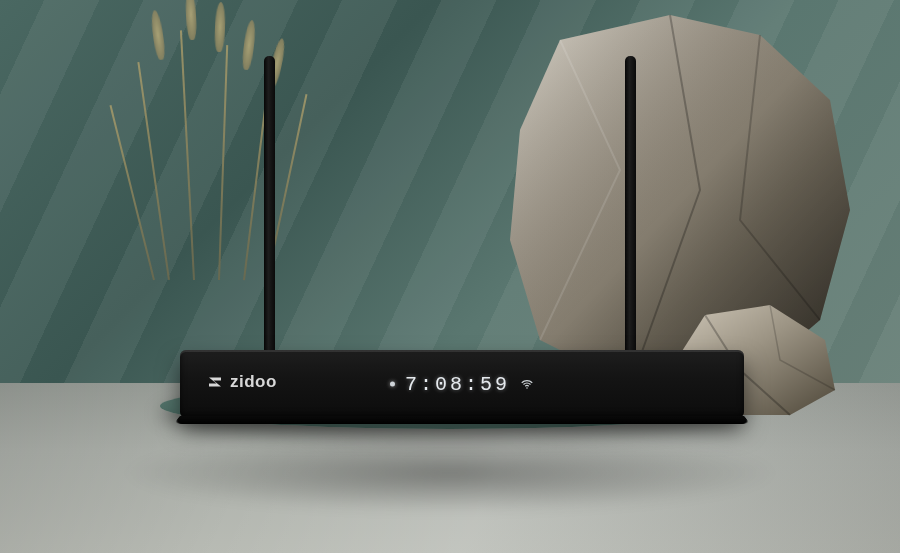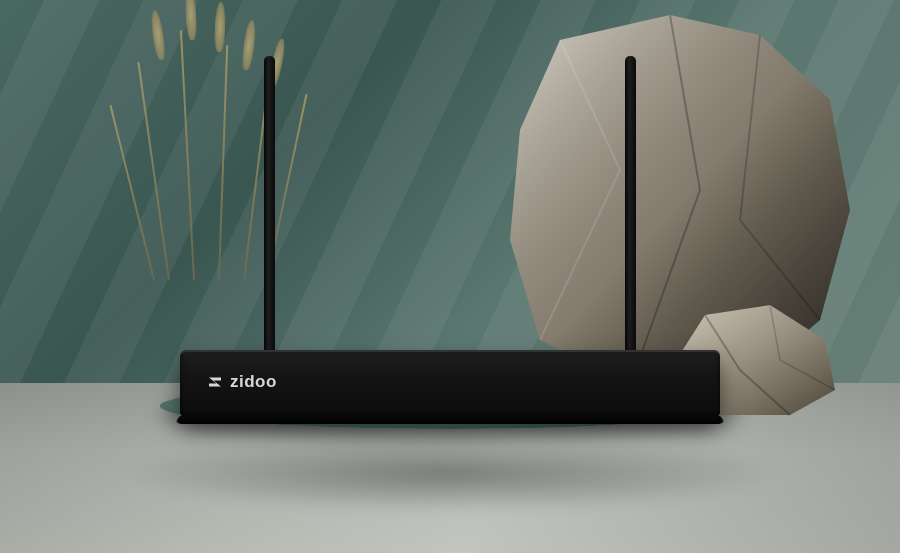--- a/index.html
+++ b/index.html
@@ -139,20 +139,21 @@
   .device {
     position: relative;
     width: 540px;
     height: 68px;
     background: linear-gradient(180deg, #1e1e1e 0%, #141414 40%, #0c0c0c 100%);
     border-radius: 6px;
     box-shadow:
       inset 0 2px 0 rgba(255,255,255,0.10),
       inset 0 -3px 6px rgba(0,0,0,0.7),
       0 12px 22px rgba(0,0,0,0.55);
+    padding-left: 24px;
   }
   .device::after {
     content: "";
     position: absolute;
     left: 0; right: 0;
     bottom: -10px;
     height: 12px;
     background: linear-gradient(180deg, #0a0a0a, #000);
     border-radius: 0 0 8px 8px;
     transform: perspective(400px) rotateX(50deg);
@@ -281,15 +282,27 @@
     <div class="antenna right"></div>
     <div class="device">
       <div class="brand">
         <span class="brand-logo">
           <svg viewBox="0 0 24 24" width="18" height="18">
             <path d="M4 6 L20 6 L20 10 L10 10 L20 18 L4 18 L4 14 L14 14 Z" fill="#d7d7d7"></path>
           </svg>
         </span>
         <span class="brand-text">zidoo</span>
       </div>
+      <div class="display">
+        <span class="pwr-dot"></span>
+        <span class="clock">7:08:59</span>
+        <span class="wifi-icon">
+          <svg viewBox="0 0 24 24" width="14" height="14" fill="none" stroke="#cfd4d8" stroke-width="2">
+            <path d="M3 9 C8 4 16 4 21 9"></path>
+            <path d="M6 12 C9.5 8.5 14.5 8.5 18 12"></path>
+            <path d="M9 15 C10.8 13.2 13.2 13.2 15 15"></path>
+            <circle cx="12" cy="18" r="1.3" fill="#cfd4d8" stroke="none"></circle>
+          </svg>
+        </span>
+      </div>
     </div>
   </div>
 </div>
 
 </body></html>

